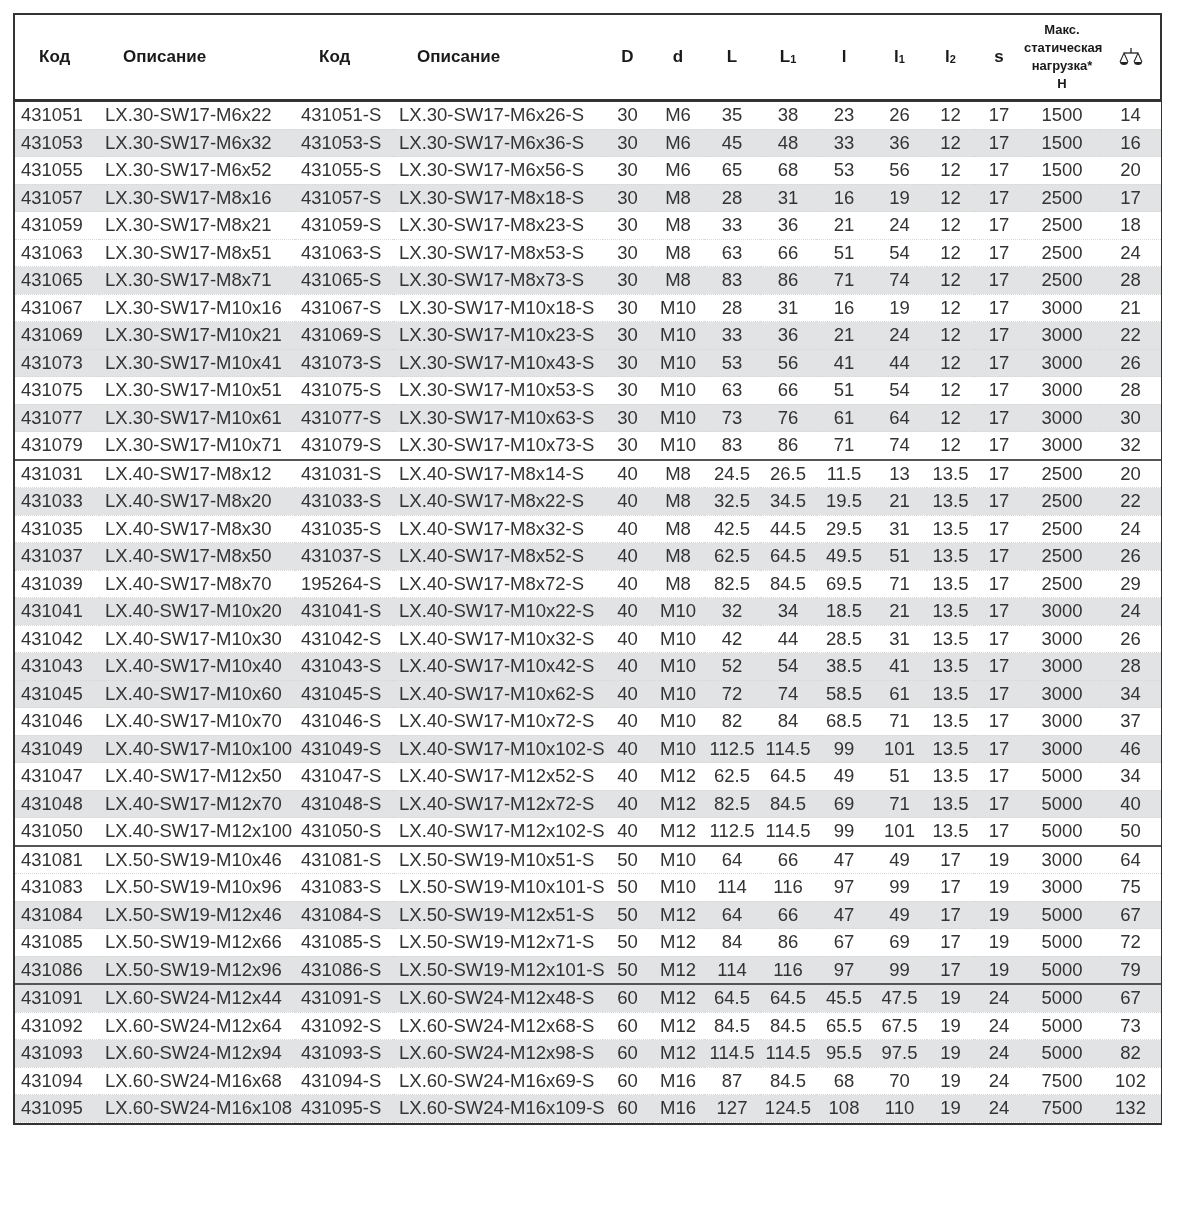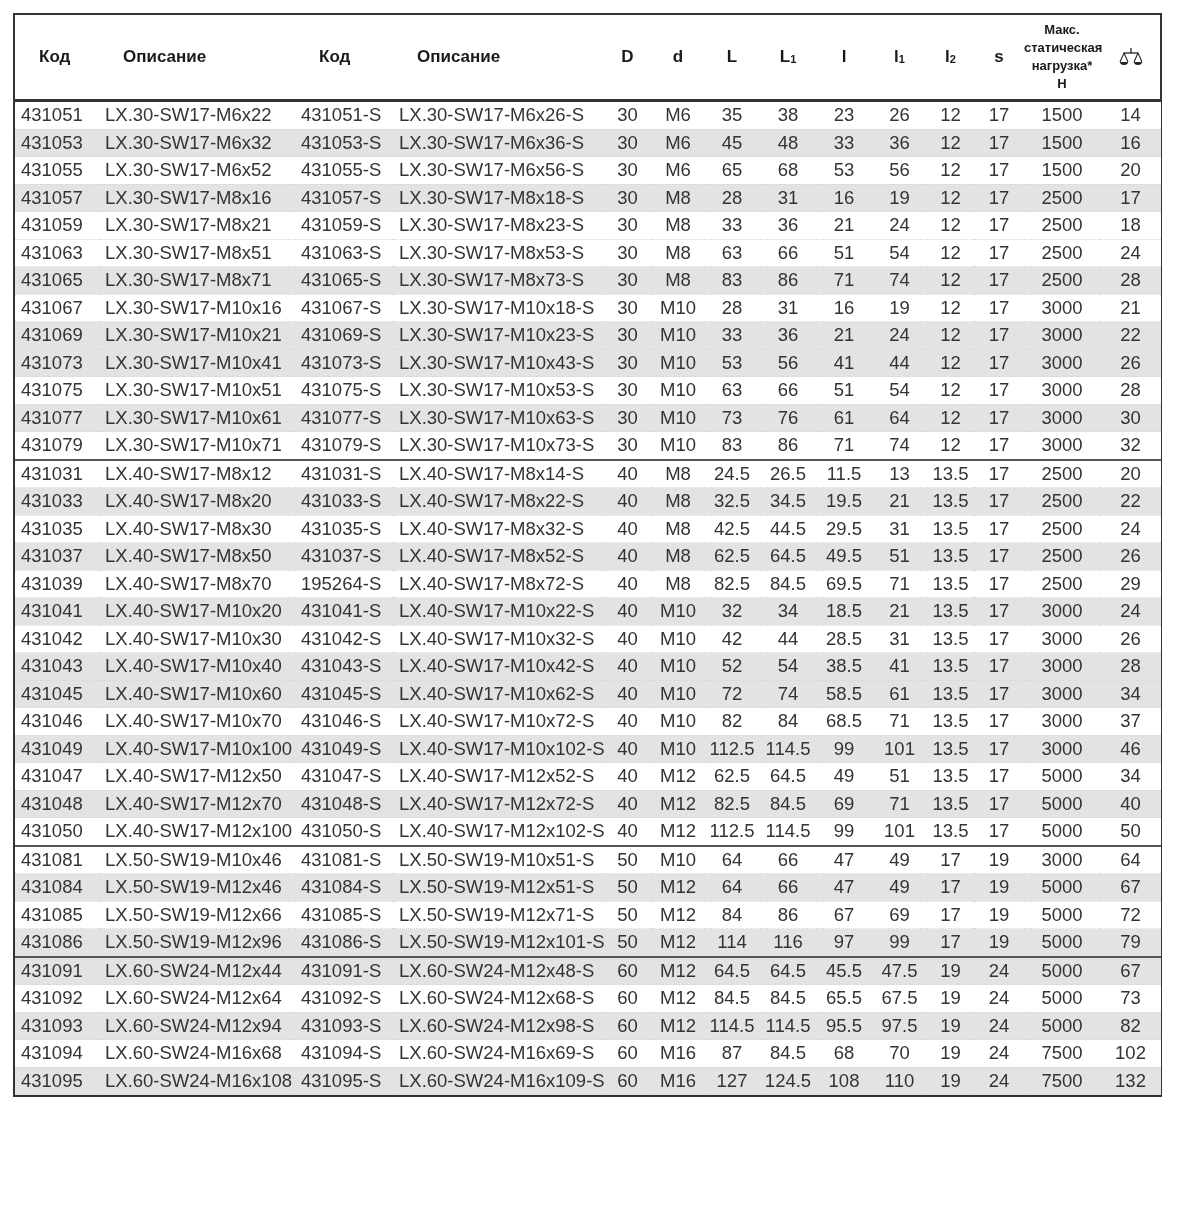--- a/index.html
+++ b/index.html
@@ -517,20 +517,36 @@
           <td class="center">M10</td>
           <td class="center">64</td>
           <td class="center">66</td>
           <td class="center">47</td>
           <td class="center">49</td>
           <td class="center">17</td>
           <td class="center">19</td>
           <td class="center">3000</td>
           <td class="center">64</td>
         </tr>
+        <tr class="white">
+          <td class="left">431083</td>
+          <td class="left">LX.50-SW19-M10x96</td>
+          <td class="left">431083-S</td>
+          <td class="left">LX.50-SW19-M10x101-S</td>
+          <td class="center">50</td>
+          <td class="center">M10</td>
+          <td class="center">114</td>
+          <td class="center">116</td>
+          <td class="center">97</td>
+          <td class="center">99</td>
+          <td class="center">17</td>
+          <td class="center">19</td>
+          <td class="center">3000</td>
+          <td class="center">75</td>
+        </tr>
         <tr class="gray">
           <td class="left">431084</td>
           <td class="left">LX.50-SW19-M12x46</td>
           <td class="left">431084-S</td>
           <td class="left">LX.50-SW19-M12x51-S</td>
           <td class="center">50</td>
           <td class="center">M12</td>
           <td class="center">64</td>
           <td class="center">66</td>
           <td class="center">47</td>

